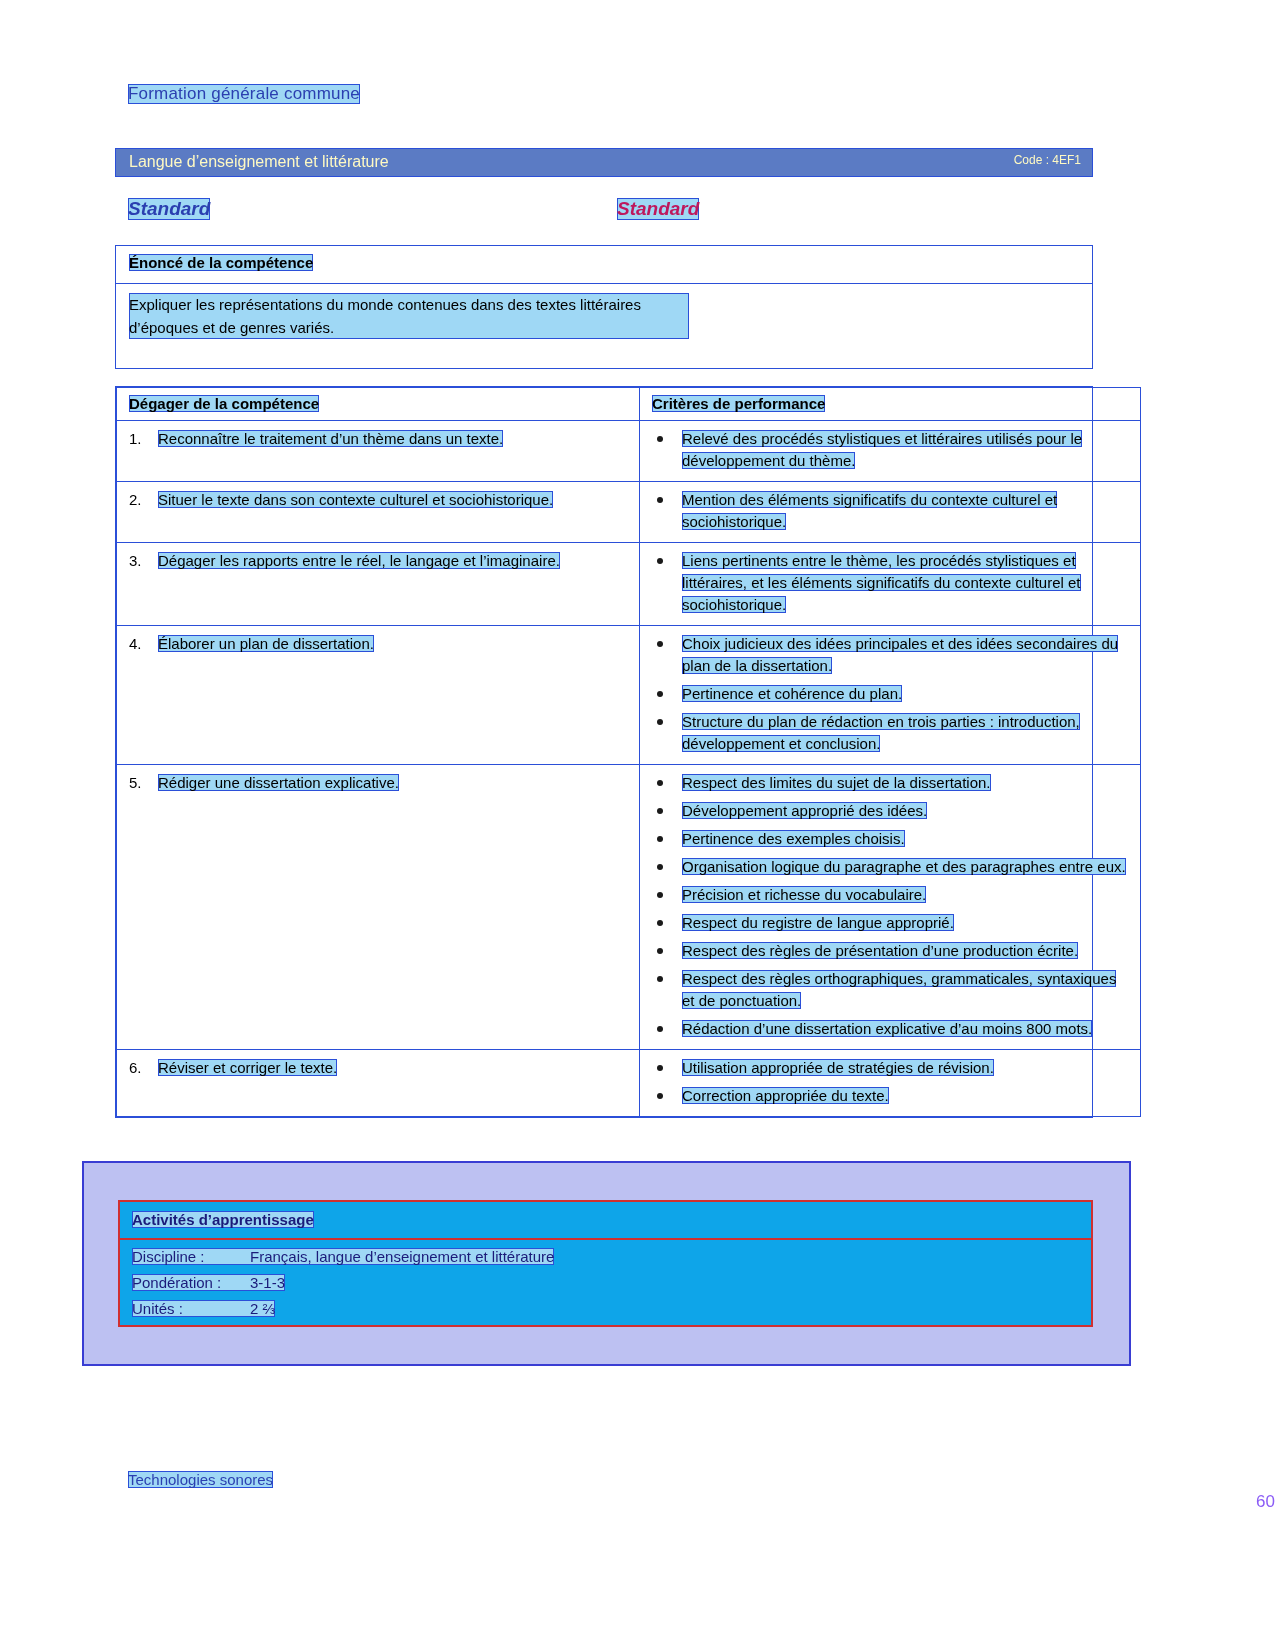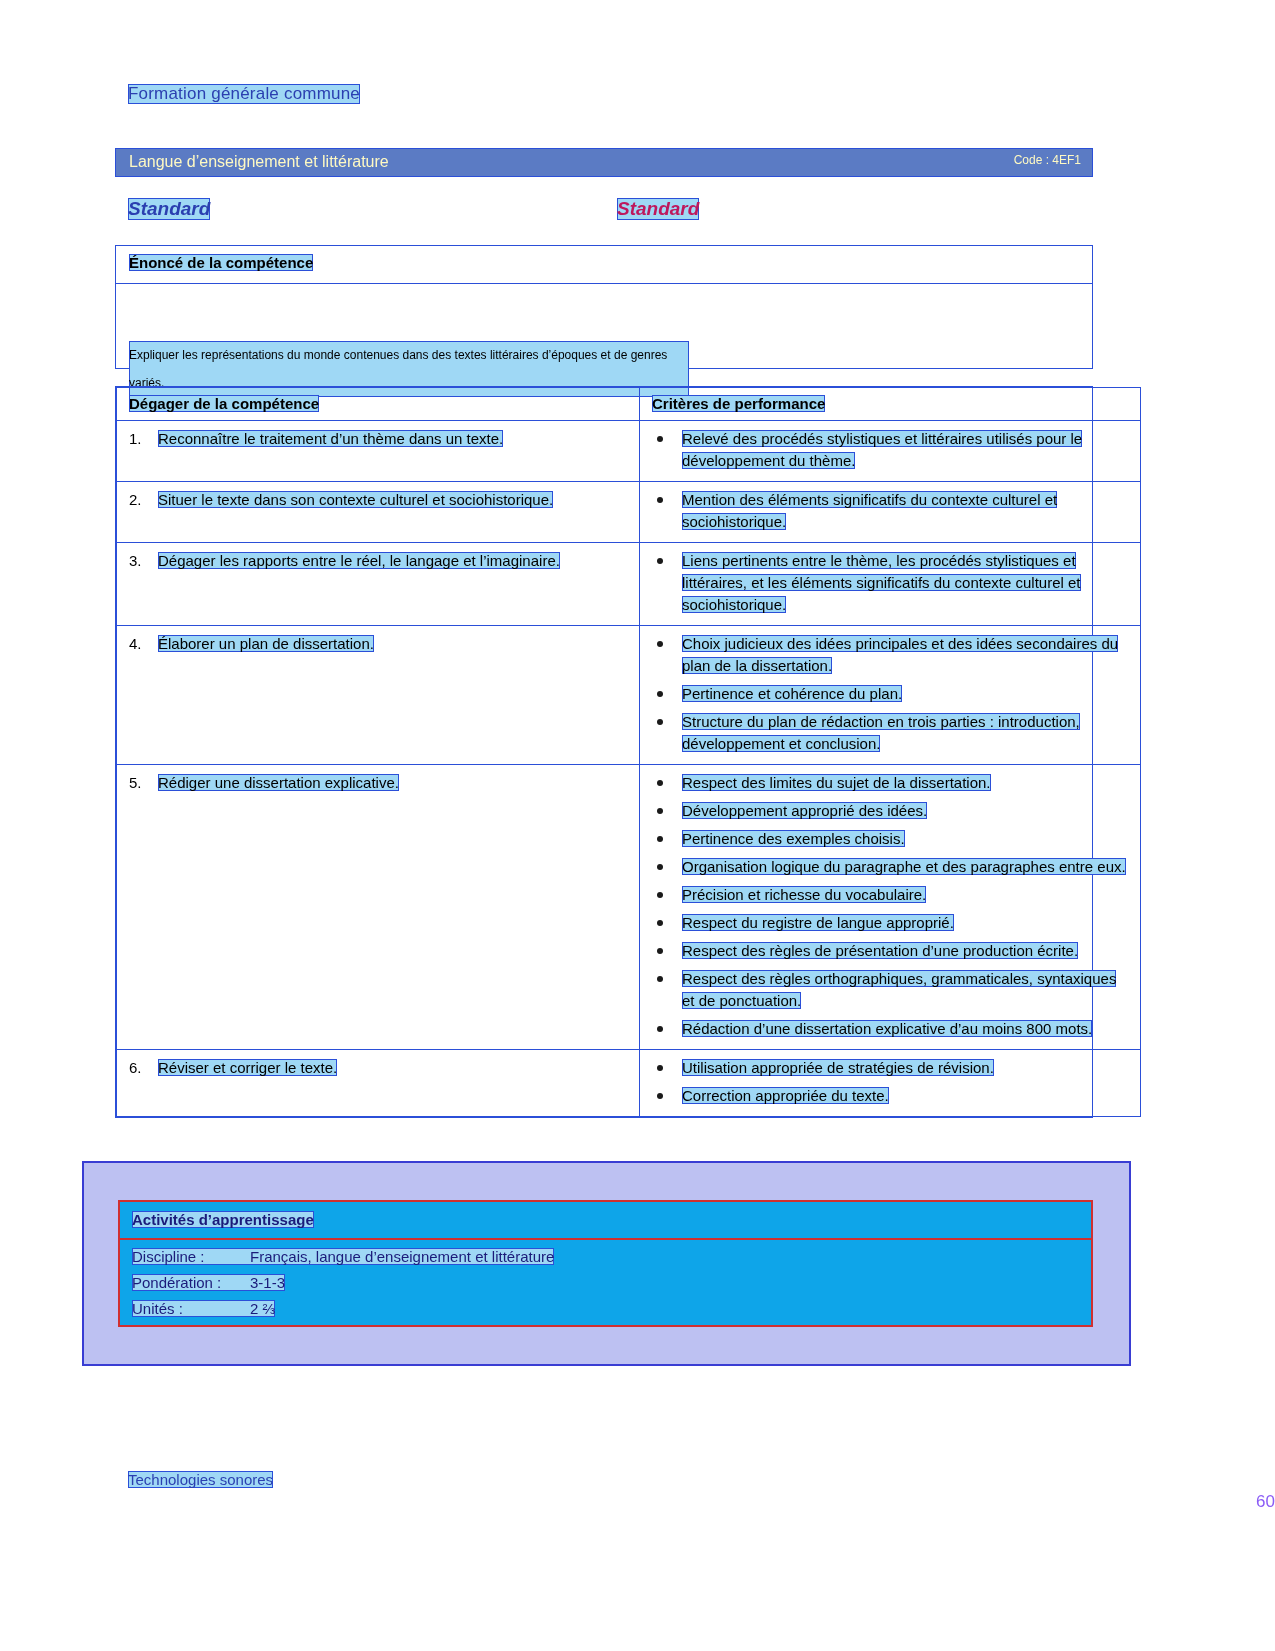--- a/index.html
+++ b/index.html
@@ -111,23 +111,22 @@
     left: 13px;
     top: 8px;
     font-size: 15px;
     font-weight: bold;
   }
   .box1 .body {
     position: absolute;
     left: 13px;
     top: 47px;
     width: 560px;
-    font-size: 12px;
-    line-height: 28px;
-    margin-top: 48px;
+    font-size: 15px;
+    line-height: 23px;
   }
 
   
   .tbl {
     position: absolute;
     left: 115px;
     top: 372px;
     width: 978px;
     border: 1px solid #2b4fd8;
     box-sizing: border-box;

